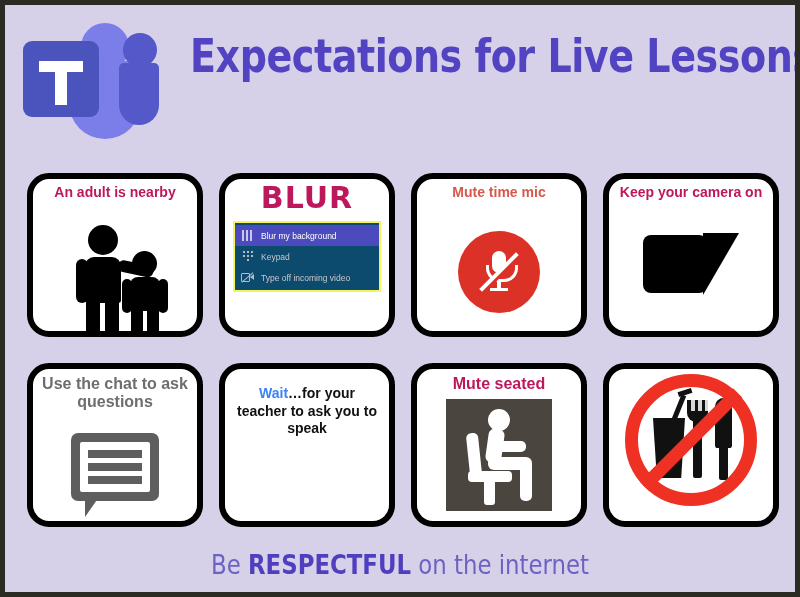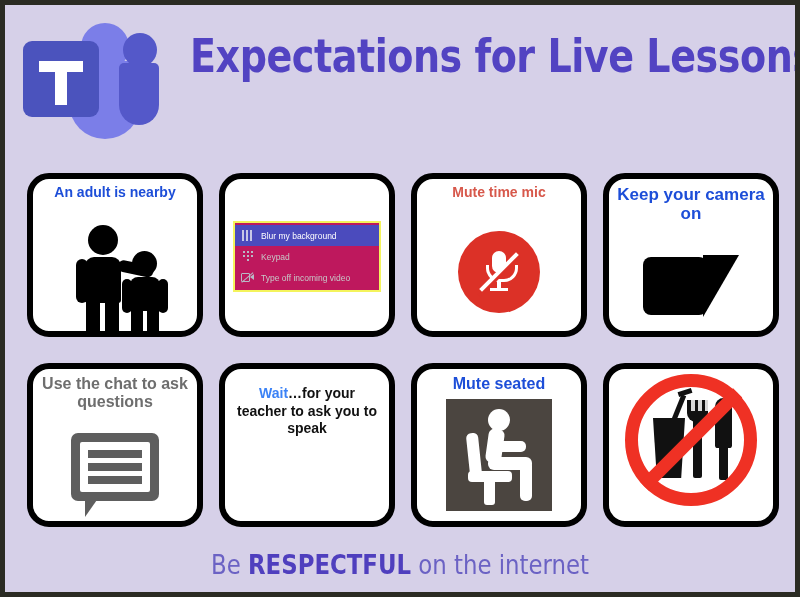--- a/index.html
+++ b/index.html
@@ -133,21 +133,21 @@
     border: 6px solid #000000;
     border-radius: 22px;
     overflow: hidden;
   }
   .card-title {
     text-align: center;
     font-weight: bold;
     line-height: 1.12;
     padding: 6px 4px 0 4px;
   }
-  .t-purple { color: #1d4ed8; }
+  .t-purple { color: #be185d; }
   .t-gray   { color: #6e6e6e; }
   .t-red    { color: #d7584b; }
 
   .art {
     position: relative;
     width: 100%;
     flex: 1;
   }
 
   
@@ -170,21 +170,21 @@
     font-family: "DejaVu Sans", sans-serif;
     font-size: 30px;
     letter-spacing: 1px;
     padding-top: 2px;
   }
   .teams-menu {
     position: absolute;
     left: 8px;
     top: 42px;
     right: 8px;
-    background: #be185d;
+    background: #0c4a6e;
     border: 2px solid #f4f45c;
     padding: 2px 0;
   }
   .menu-item {
     display: flex;
     align-items: center;
     height: 21px;
     padding-left: 5px;
     color: #c8c8c8;
     font-size: 8.5px;
@@ -454,20 +454,21 @@
               <div class="ac-torso-c"></div>
             <div class="ac-arm-c-l"></div>
               <div class="ac-arm-c-r"></div>
             <div class="ac-leg-c-l"></div>
               <div class="ac-leg-c-r"></div>
           </div>
         </div>
       </div>
 
       <div class="card">
+        <div class="card-title t-purple blur-title">BLUR</div>
 
         <div class="teams-menu">
 
           <div class="menu-item active">
             <span class="mi-icon">
               <span class="ic-blur"></span>
             </span>
             <span>Blur my background</span>
           </div>
 
@@ -509,21 +510,21 @@
             <div class="mic-arc"></div>
             <div class="mic-stem"></div>
             <div class="mic-base"></div>
             <div class="mic-slash-cut"></div>
             <div class="mic-slash"></div>
           </div>
         </div>
       </div>
 
       <div class="card">
-        <div class="card-title t-purple" style="font-size:17px">Keep your camera on</div>
+        <div class="card-title t-purple" style="font-size:14px">Keep your camera on</div>
         <div class="art">
           <div class="cam">
             <div class="cam-body"></div>
             <div class="cam-lens"></div>
           </div>
         </div>
       </div>
 
     </div>
 

